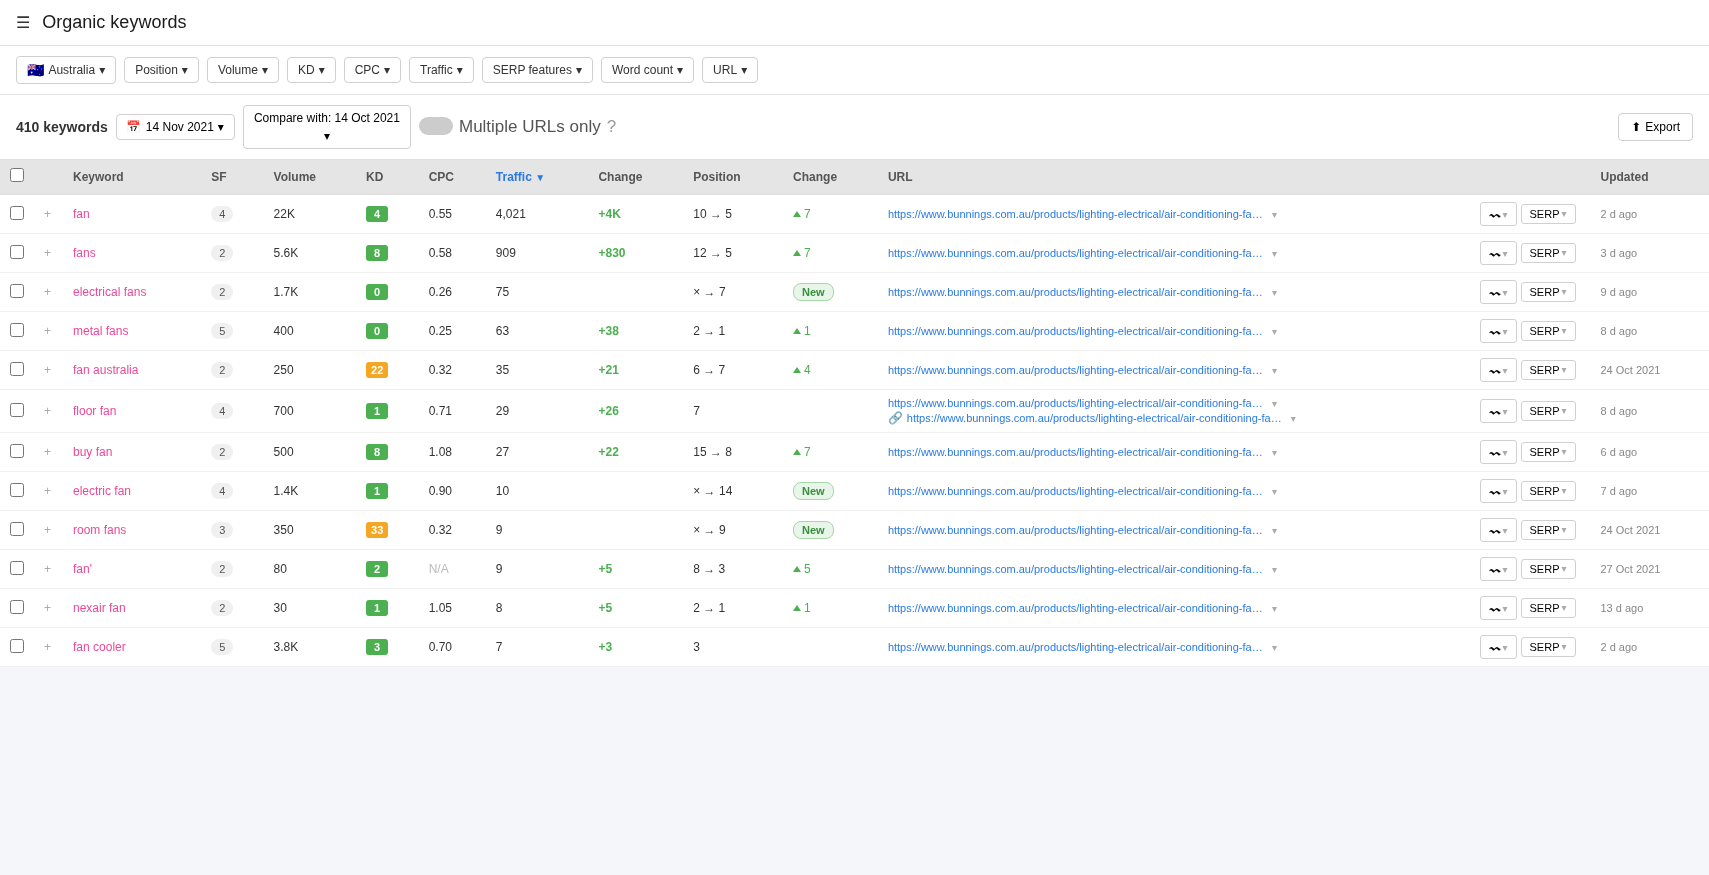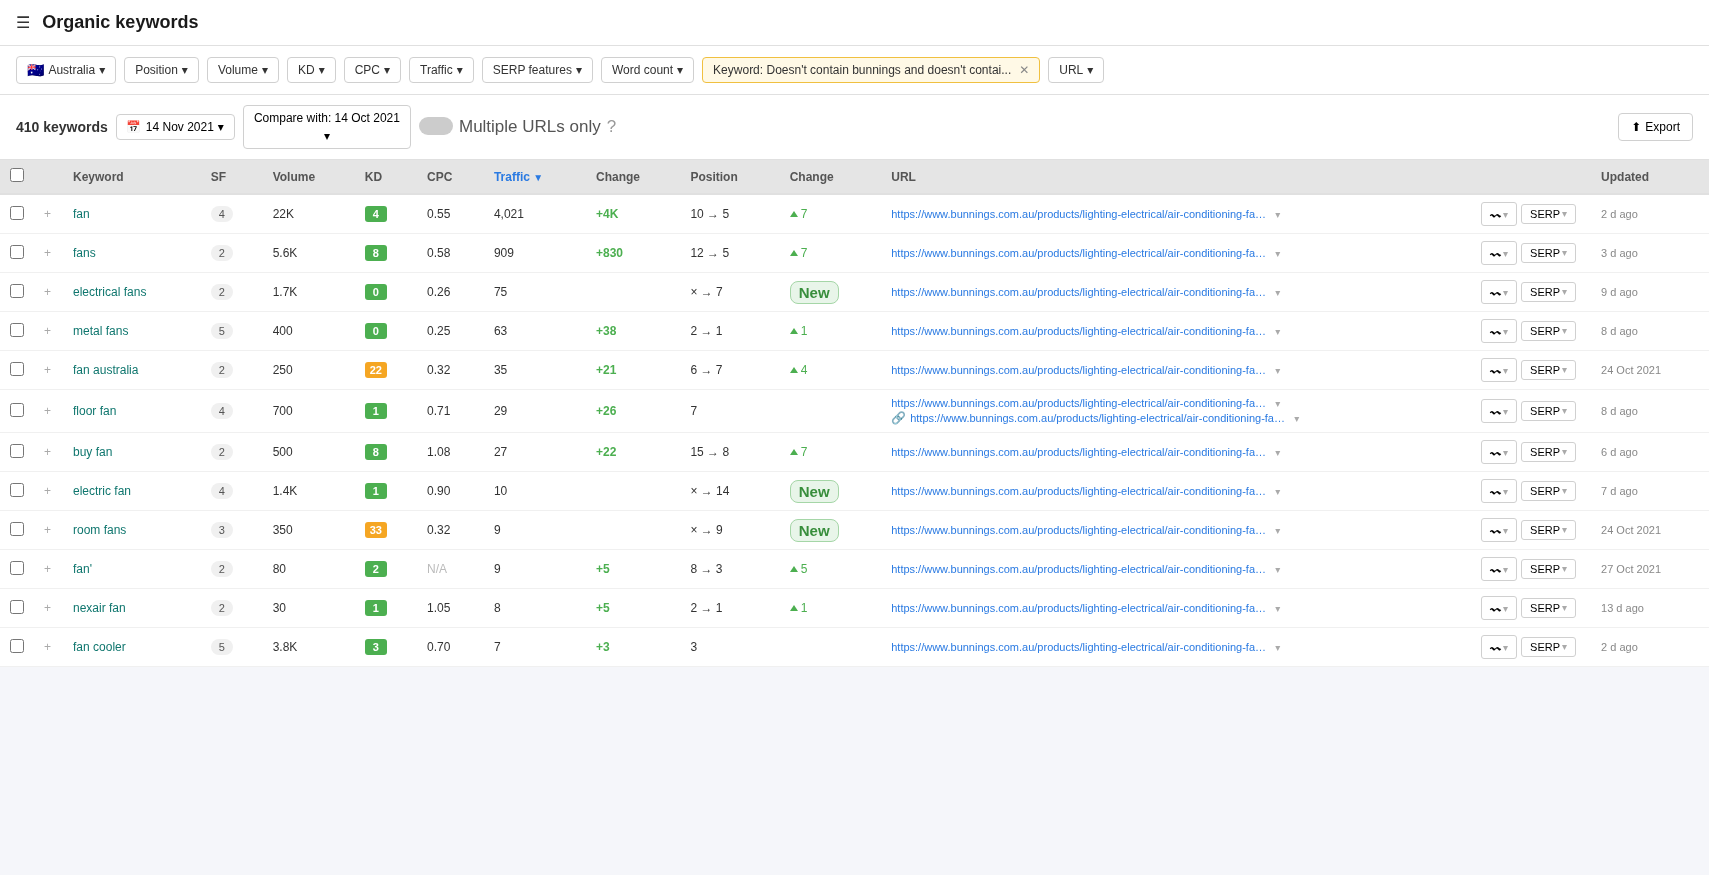--- a/index.html
+++ b/index.html
@@ -1,20 +1,20 @@
 <!DOCTYPE html>
 <html><head>
   <meta charset="utf-8">
   <style>
     * { box-sizing: border-box; margin: 0; padding: 0; }
     body { font-family: Arial, sans-serif; font-size: 13px; background: #f5f6fa; color: #333; }
     
     .header { display: flex; align-items: center; padding: 12px 16px; background: #fff; border-bottom: 1px solid #e0e0e0; }
     .menu-icon { margin-right: 12px; cursor: pointer; font-size: 16px; }
-    .page-title { font-size: 18px; font-weight: bold; color: #1a1a1a; }
+    .page-title { font-size: 18px; font-weight: normal; color: #1a1a1a; }
     
     .filters { display: flex; align-items: center; padding: 10px 16px; background: #fff; border-bottom: 1px solid #e0e0e0; gap: 8px; flex-wrap: wrap; }
     .filter-btn { display: flex; align-items: center; gap: 4px; padding: 5px 10px; border: 1px solid #d0d0d0; border-radius: 4px; background: #fff; cursor: pointer; font-size: 12px; color: #333; }
     .flag { font-size: 14px; }
     .filter-active-inner { display: flex; align-items: center; gap: 4px; padding: 5px 10px; border: 1px solid #f0c040; border-radius: 4px; background: #fff9e6; cursor: pointer; font-size: 12px; color: #333; }
     .close-x { cursor: pointer; color: #888; margin-left: 4px; }
     
     .toolbar { display: flex; align-items: center; padding: 10px 16px; background: #fff; border-bottom: 1px solid #e0e0e0; gap: 8px; }
     .keyword-count { font-weight: bold; font-size: 14px; }
     .date-btn { display: flex; align-items: center; gap: 4px; padding: 5px 10px; border: 1px solid #d0d0d0; border-radius: 4px; background: #fff; cursor: pointer; font-size: 12px; }
@@ -23,32 +23,32 @@
     .toggle { width: 34px; height: 18px; background: #ccc; border-radius: 9px; position: relative; cursor: pointer; }
     .export-btn { margin-left: auto; display: flex; align-items: center; gap: 4px; padding: 6px 12px; border: 1px solid #d0d0d0; border-radius: 4px; background: #fff; cursor: pointer; font-size: 12px; }
     .help-icon { color: #999; cursor: pointer; }
     
     .table-wrap { background: #fff; overflow-x: auto; }
     table { width: 100%; border-collapse: collapse; font-size: 12px; }
     th { padding: 8px 10px; text-align: left; font-weight: 600; color: #555; border-bottom: 2px solid #e0e0e0; white-space: nowrap; background: #e5e5e5; }
     td { padding: 7px 10px; border-bottom: 1px solid #f0f0f0; vertical-align: middle; white-space: nowrap; }
     .checkbox { width: 14px; height: 14px; cursor: pointer; }
     .plus-btn { color: #aaa; cursor: pointer; margin-right: 2px; }
-    .keyword-link { color: #0f766e; text-decoration: none; cursor: pointer; }
+    .keyword-link { color: #ec4899; text-decoration: none; cursor: pointer; }
     
     .sf-badge { display: inline-block; min-width: 22px; text-align: center; padding: 2px 5px; border-radius: 10px; background: #f0f0f0; color: #555; font-size: 11px; }
     
     .kd-badge { display: inline-block; min-width: 22px; text-align: center; padding: 2px 5px; border-radius: 3px; font-size: 11px; font-weight: bold; color: #fff; }
     .kd-green { background: #4caf50; }
     .kd-yellow { background: #f5a623; }
     
     .change-pos { color: #4caf50; font-weight: bold; }
     .change-arrow-up { color: #4caf50; }
     
-    .new-badge { display: inline-block; padding: 2px 8px; border-radius: 8px; background: #e8f5e9; color: #388e3c; font-size: 15px; font-weight: bold; border: 1px solid #a5d6a7; }
+    .new-badge { display: inline-block; padding: 2px 8px; border-radius: 8px; background: #e8f5e9; color: #388e3c; font-size: 11px; font-weight: bold; border: 1px solid #a5d6a7; }
     
     .url-link { color: #2a7ae2; text-decoration: none; font-size: 11px; max-width: 380px; display: inline-block; overflow: hidden; text-overflow: ellipsis; cursor: pointer; }
     .url-arrow { color: #aaa; font-size: 10px; }
     
     .chart-btn { display: flex; align-items: center; gap: 2px; padding: 3px 8px; border: 1px solid #d0d0d0; border-radius: 3px; background: #fff; cursor: pointer; font-size: 11px; }
     .serp-btn { display: flex; gap: 2px; padding: 3px 8px; border: 1px solid #d0d0d0; border-radius: 3px; background: #fff; cursor: pointer; font-size: 11px; }
     .btn-group { display: flex; gap: 4px; align-items: center; }
     
     .arrow-up-tri { display: inline-block; width: 0; height: 0; border-left: 4px solid transparent; border-right: 4px solid transparent; border-bottom: 6px solid #4caf50; }
     .sort-arrow { color: #2a7ae2; font-size: 10px; }
@@ -94,24 +94,20 @@
     <span>▾</span>
   </button>
   <button class="filter-btn">
     <span>SERP features</span>
     <span>▾</span>
   </button>
   <button class="filter-btn">
     <span>Word count</span>
     <span>▾</span>
   </button>
-  <div class="filter-active-inner">
-    <span style="font-size:12px;">Keyword: Doesn't contain bunnings and doesn't contai...</span>
-    <span class="close-x">✕</span>
-  </div>
   <button class="filter-btn">
     <span>URL</span>
     <span>▾</span>
   </button>
 </div>
 
 <div class="toolbar">
   <span class="keyword-count">410 keywords</span>
   <button class="date-btn">
     <span>📅</span>

